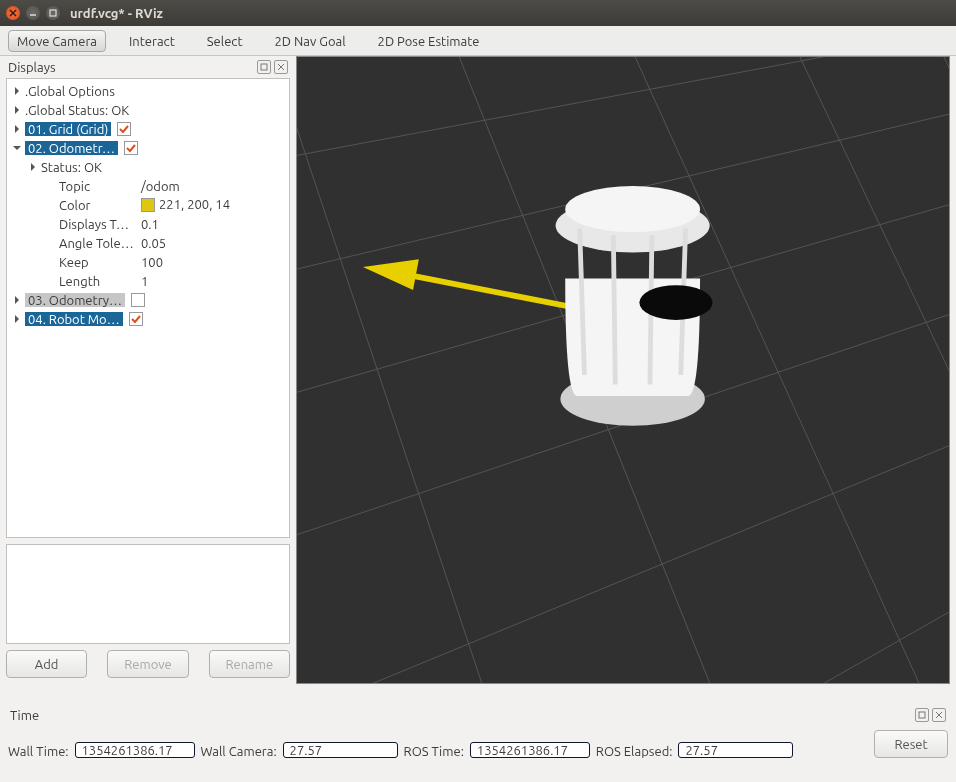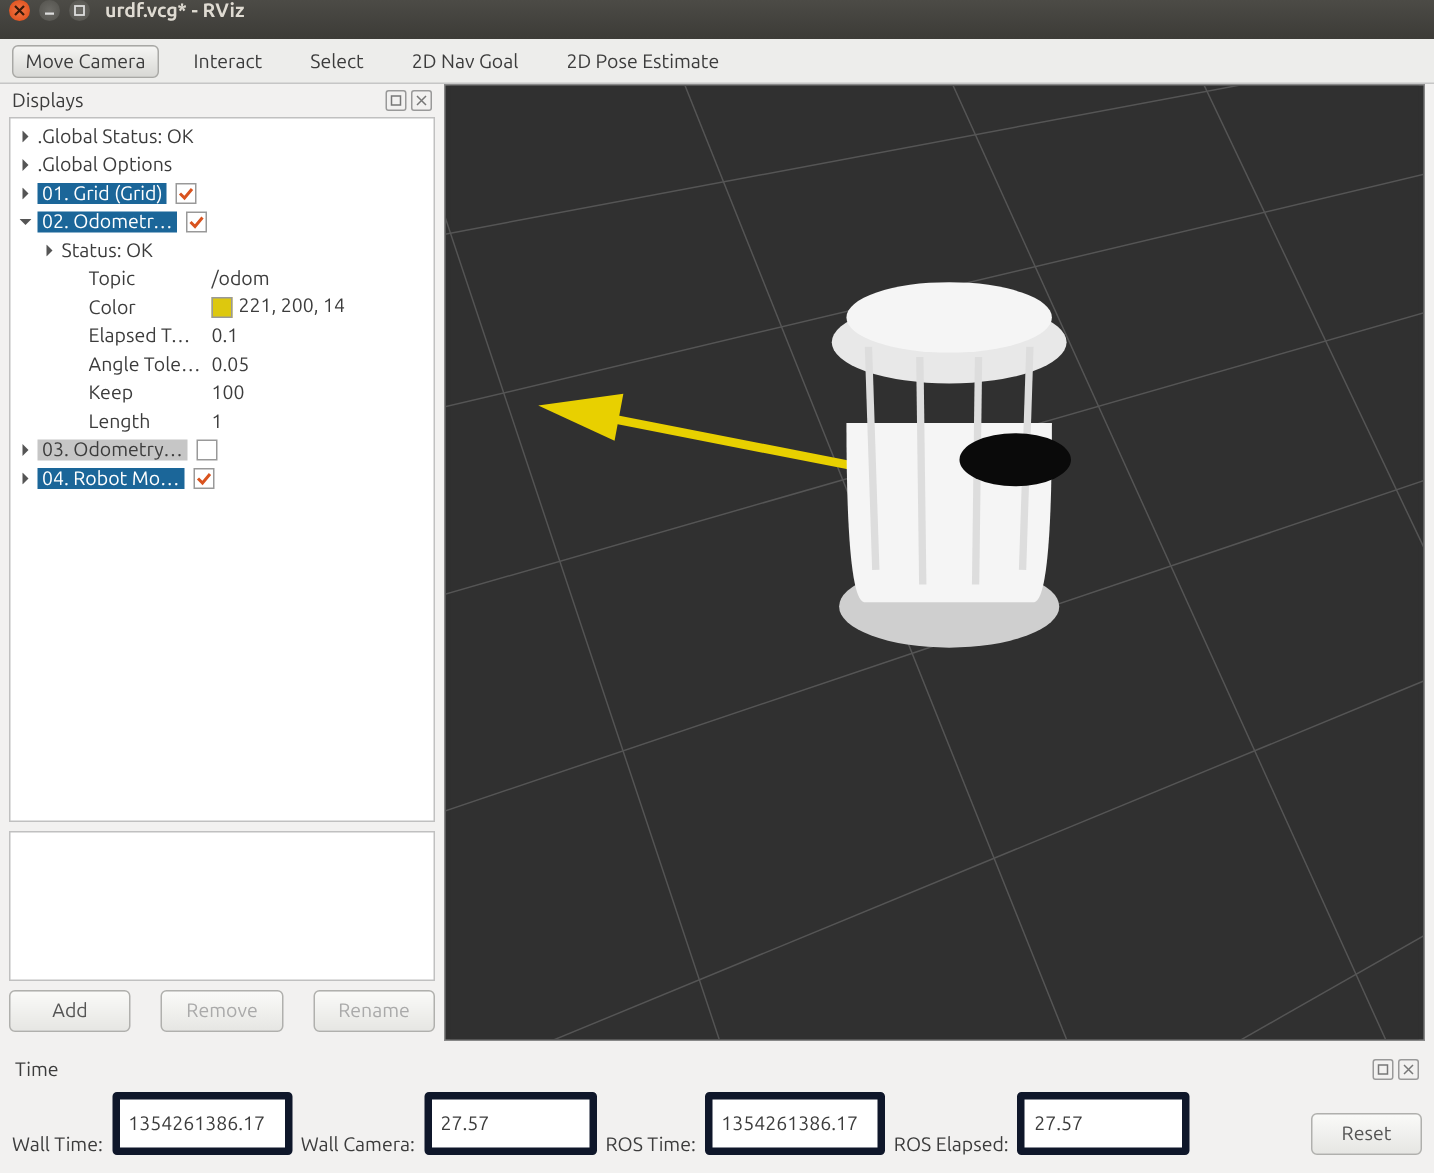--- a/index.html
+++ b/index.html
@@ -1,17 +1,17 @@
 <!DOCTYPE html>
 <html><head>
 <meta charset="utf-8">
 <style>
 *{box-sizing:border-box;margin:0;padding:0;font-family:"Ubuntu",Arial,sans-serif;font-size:13px;color:#3c3c3c}
 body{width:956px;height:782px;background:#f2f1f0;display:flex;flex-direction:column;overflow:hidden}
-.titlebar{height:26px;background:linear-gradient(#4c4b46,#3c3b37);display:flex;align-items:flex-start;padding:0 6px;gap:6px}
+.titlebar{height:26px;background:linear-gradient(#4c4b46,#3c3b37);display:flex;align-items:center;padding:0 6px;gap:6px}
 .titlebar .wbtn{width:14px;height:14px;border-radius:50%;display:flex;align-items:center;justify-content:center}
 .close-btn{background:radial-gradient(#f07746,#dd4814)}
 .min-btn,.max-btn{background:radial-gradient(#6b6a65,#52514c)}
 .wbtn svg{width:8px;height:8px}
 .title-text{color:#dfdbd2;font-weight:bold;margin-left:4px}
 .toolbar{height:30px;background:#ededeb;border-bottom:1px solid #c6c6c6;display:flex;align-items:center;padding:4px 8px;gap:14px}
 .toolbtn{padding:3px 8px;border:1px solid transparent;border-radius:4px;cursor:pointer}
 .toolbtn.active{background:linear-gradient(#f5f5f3,#d8d8d5);border:1px solid #a8a8a5}
 .main{flex:1;display:flex;min-height:0;padding:0 6px}
 .left{width:284px;display:flex;flex-direction:column}
@@ -31,23 +31,23 @@
 .ind1{padding-left:20px}
 .kv{display:flex;align-items:center;height:19px;padding-left:52px}
 .kv .k{width:78px;overflow:hidden;text-overflow:ellipsis}
 .kv .v{margin-left:4px}
 .swatch{width:14px;height:14px;background:#ddc80e;border:1px solid #999;display:inline-block;vertical-align:middle;margin-right:4px}
 .small-panel{height:100px;background:#fff;border:1px solid #c0c0c0;margin-top:6px}
 .btnrow{display:flex;gap:20px;padding:6px 0}
 .btn{flex:1;height:28px;border:1px solid #b0b0ad;border-radius:4px;background:linear-gradient(#fafaf8,#e6e6e3);cursor:pointer;color:#555}
 .btn.dis{color:#aaa}
 .view{flex:1;background:#303030;margin-left:6px;border:1px solid #888;position:relative;overflow:hidden}
-.timebar{padding:8px 8px}
+.timebar{padding:20px 8px}
 .timerow{display:flex;align-items:flex-end;gap:6px;padding:4px 0}
-.timein{height:42px;border:5px solid #0f172a;border-radius:3px;background:#fff;padding:0 6px;display:flex;align-items:center}
+.timein{height:16px;border:1px solid #0f172a;border-radius:3px;background:#fff;padding:0 6px;display:flex;align-items:center}
 .sqbtns-right{margin-left:auto;display:flex}
 </style>
 </head>
 <body>
 
 <div class="titlebar">
   <div class="wbtn close-btn">
       <svg viewBox="0 0 8 8">
         <path d="M1 1L7 7M7 1L1 7" stroke="#3a1a0a" stroke-width="1.5"></path>
       </svg>
@@ -89,29 +89,29 @@
         </div>
     </div>
 
     <div class="tree">
       <div class="row">
         <span class="exp">
             <svg viewBox="0 0 8 8">
               <path d="M2 0L6 4L2 8Z"></path>
             </svg>
           </span>
+        <span class="lbl">.Global Options</span>
+      </div>
+      <div class="row">
+        <span class="exp">
+            <svg viewBox="0 0 8 8">
+              <path d="M2 0L6 4L2 8Z"></path>
+            </svg>
+          </span>
         <span class="lbl">.Global Status: OK</span>
-      </div>
-      <div class="row">
-        <span class="exp">
-            <svg viewBox="0 0 8 8">
-              <path d="M2 0L6 4L2 8Z"></path>
-            </svg>
-          </span>
-        <span class="lbl">.Global Options</span>
       </div>
       <div class="row">
         <span class="exp">
             <svg viewBox="0 0 8 8">
               <path d="M2 0L6 4L2 8Z"></path>
             </svg>
           </span>
         <span class="lbl sel">01. Grid (Grid)</span>
         <span class="chk on">
             <svg viewBox="0 0 10 10">
@@ -142,21 +142,21 @@
       </div>
       <div class="kv">
           <span class="k">Topic</span>
           <span class="v">/odom</span>
         </div>
       <div class="kv">
           <span class="k">Color</span>
           <span class="v"><span class="swatch"></span><span>221, 200, 14</span></span>
         </div>
       <div class="kv">
-          <span class="k">Elapsed T…</span>
+          <span class="k">Displays T…</span>
           <span class="v">0.1</span>
         </div>
       <div class="kv">
           <span class="k">Angle Tole…</span>
           <span class="v">0.05</span>
         </div>
       <div class="kv">
           <span class="k">Keep</span>
           <span class="v">100</span>
         </div>

